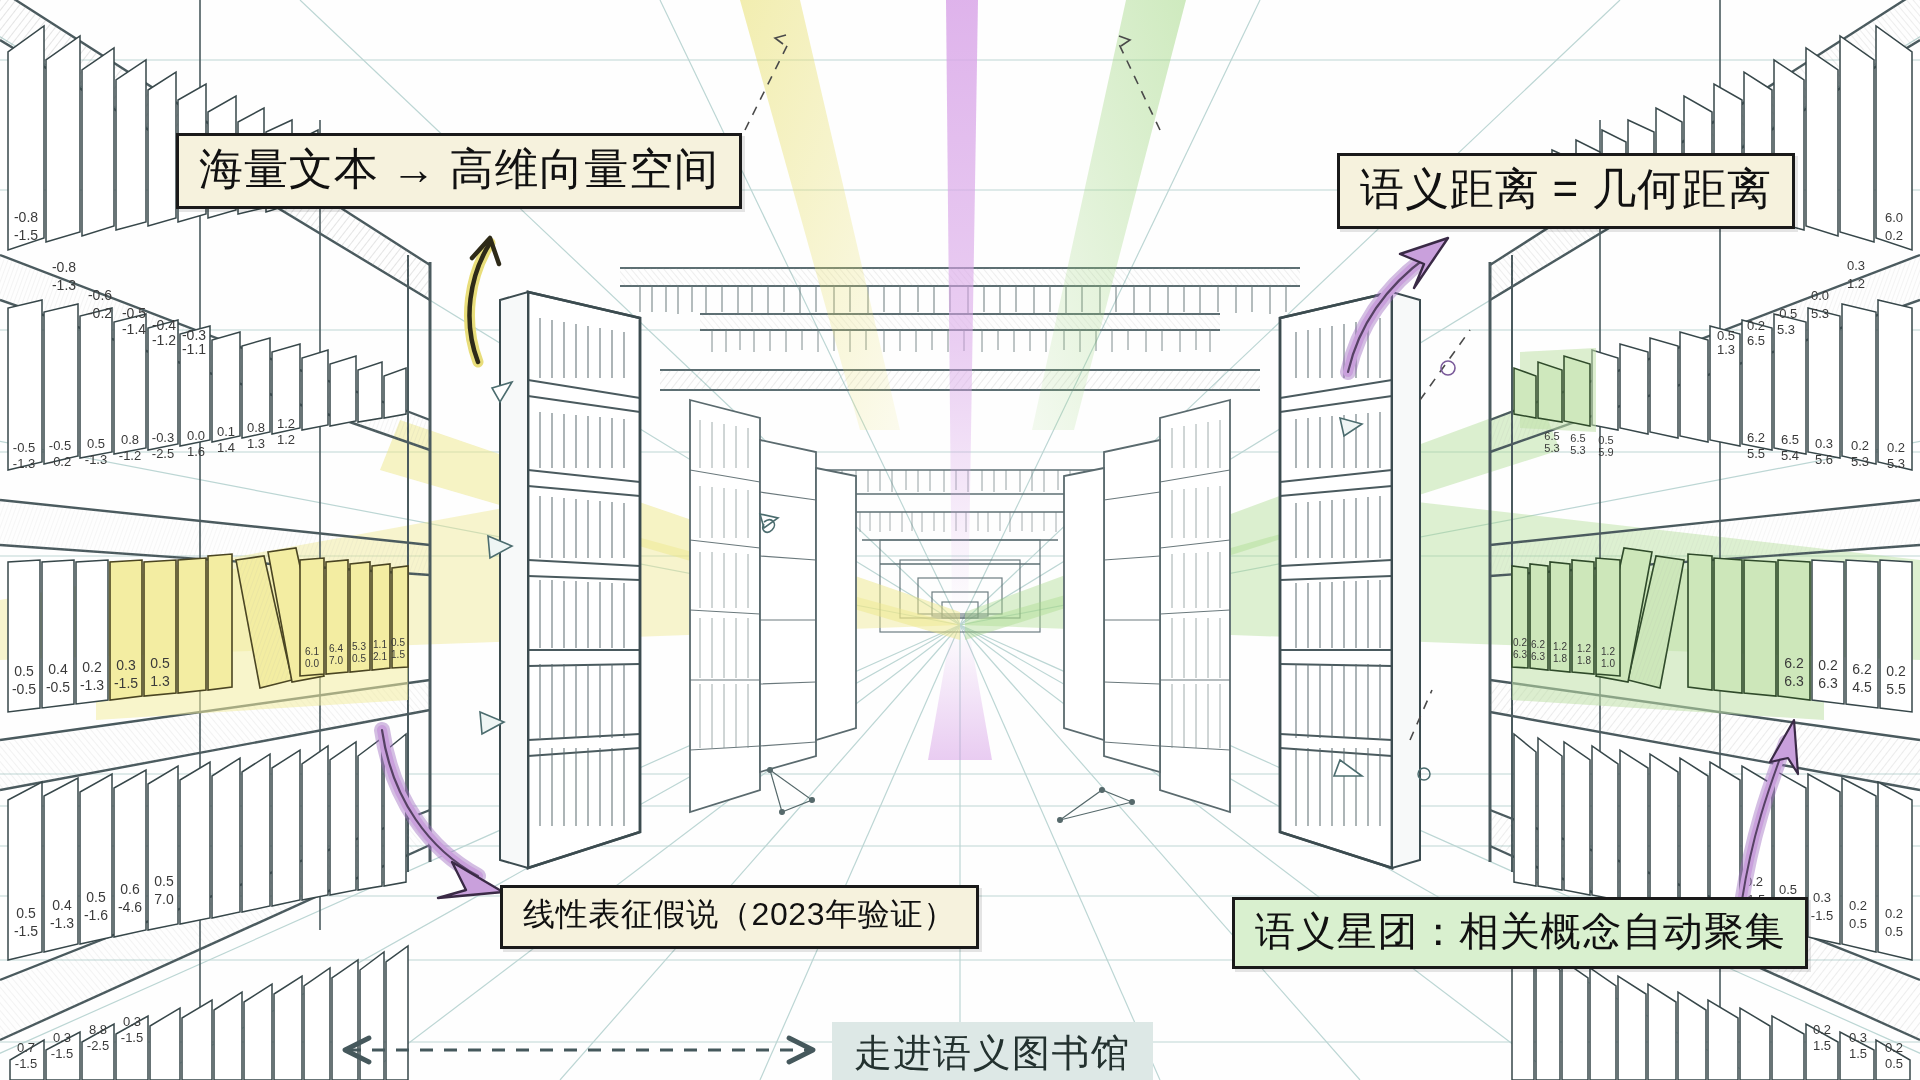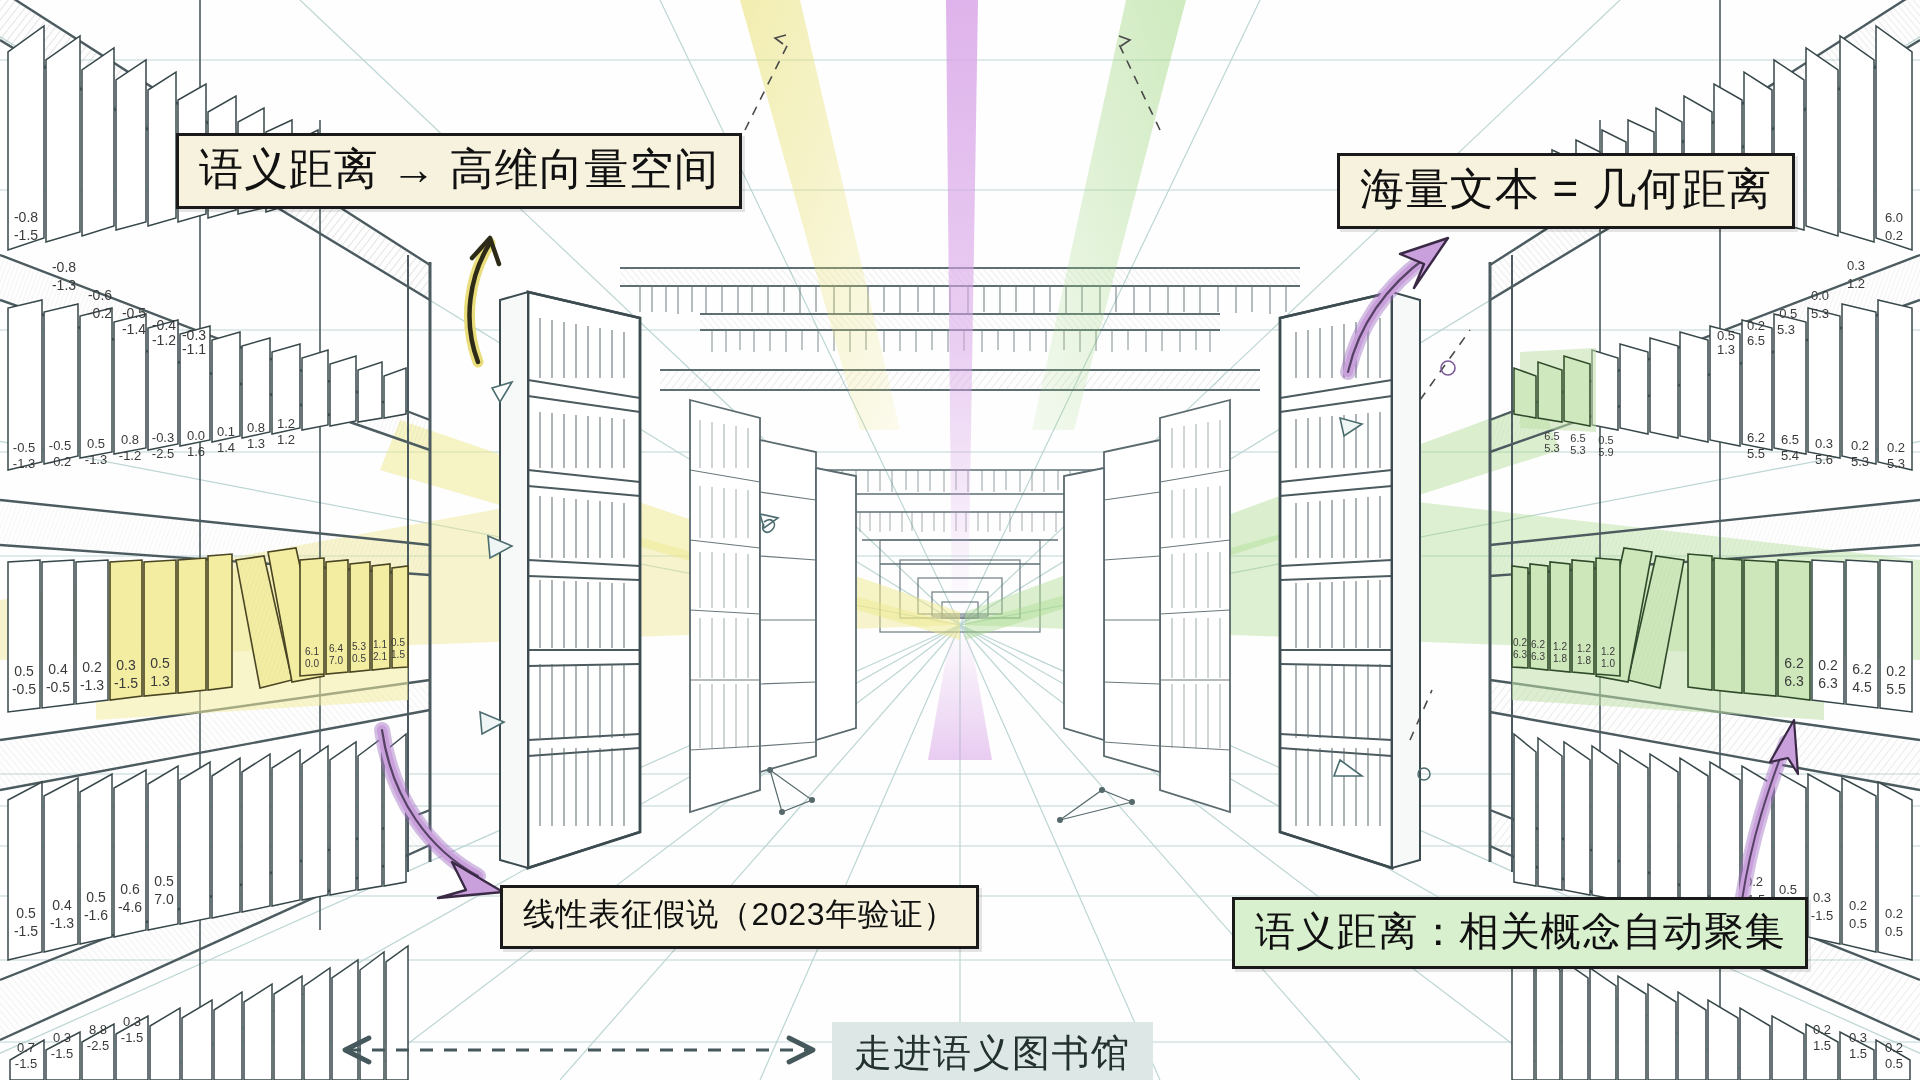--- a/index.html
+++ b/index.html
@@ -769,23 +769,23 @@
       <path d="M1742,900 C1752,836 1768,790 1786,742" stroke="#c9a0dc" stroke-width="9" fill="none" stroke-linecap="round"></path>
       <path d="M1742,900 C1752,836 1768,790 1786,742" stroke="#3a2a46" stroke-width="2" fill="none" stroke-linecap="round" opacity=".8"></path>
       <polygon points="1794,720 1770,762 1788,758 1798,774" fill="#c9a0dc" stroke="#3a2a46" stroke-width="2.2" stroke-linejoin="round"></polygon>
     </g>
 
     <g>
       <line x1="348" y1="1050" x2="810" y2="1050" stroke="#45585c" stroke-width="3" stroke-dasharray="13 11" marker-start="url(#arrowHeadDashR)" marker-end="url(#arrowHeadDash)"></line>
     </g>
   </svg>
 
-  <div class="callout cream" id="callout-text-to-vector">语义距离 → 高维向量空间</div>
-
-  <div class="callout cream" id="callout-semantic-distance">海量文本 = 几何距离</div>
+  <div class="callout cream" id="callout-text-to-vector">海量文本 → 高维向量空间</div>
+
+  <div class="callout cream" id="callout-semantic-distance">语义距离 = 几何距离</div>
 
   <div class="callout cream" id="callout-linear-hypothesis">线性表征假说（2023年验证）</div>
 
-  <div class="callout green" id="callout-semantic-cluster">语义距离：相关概念自动聚集</div>
+  <div class="callout green" id="callout-semantic-cluster">语义星团：相关概念自动聚集</div>
 
   <div id="caption">走进语义图书馆</div>
 
 </div>
 
 </body></html>

